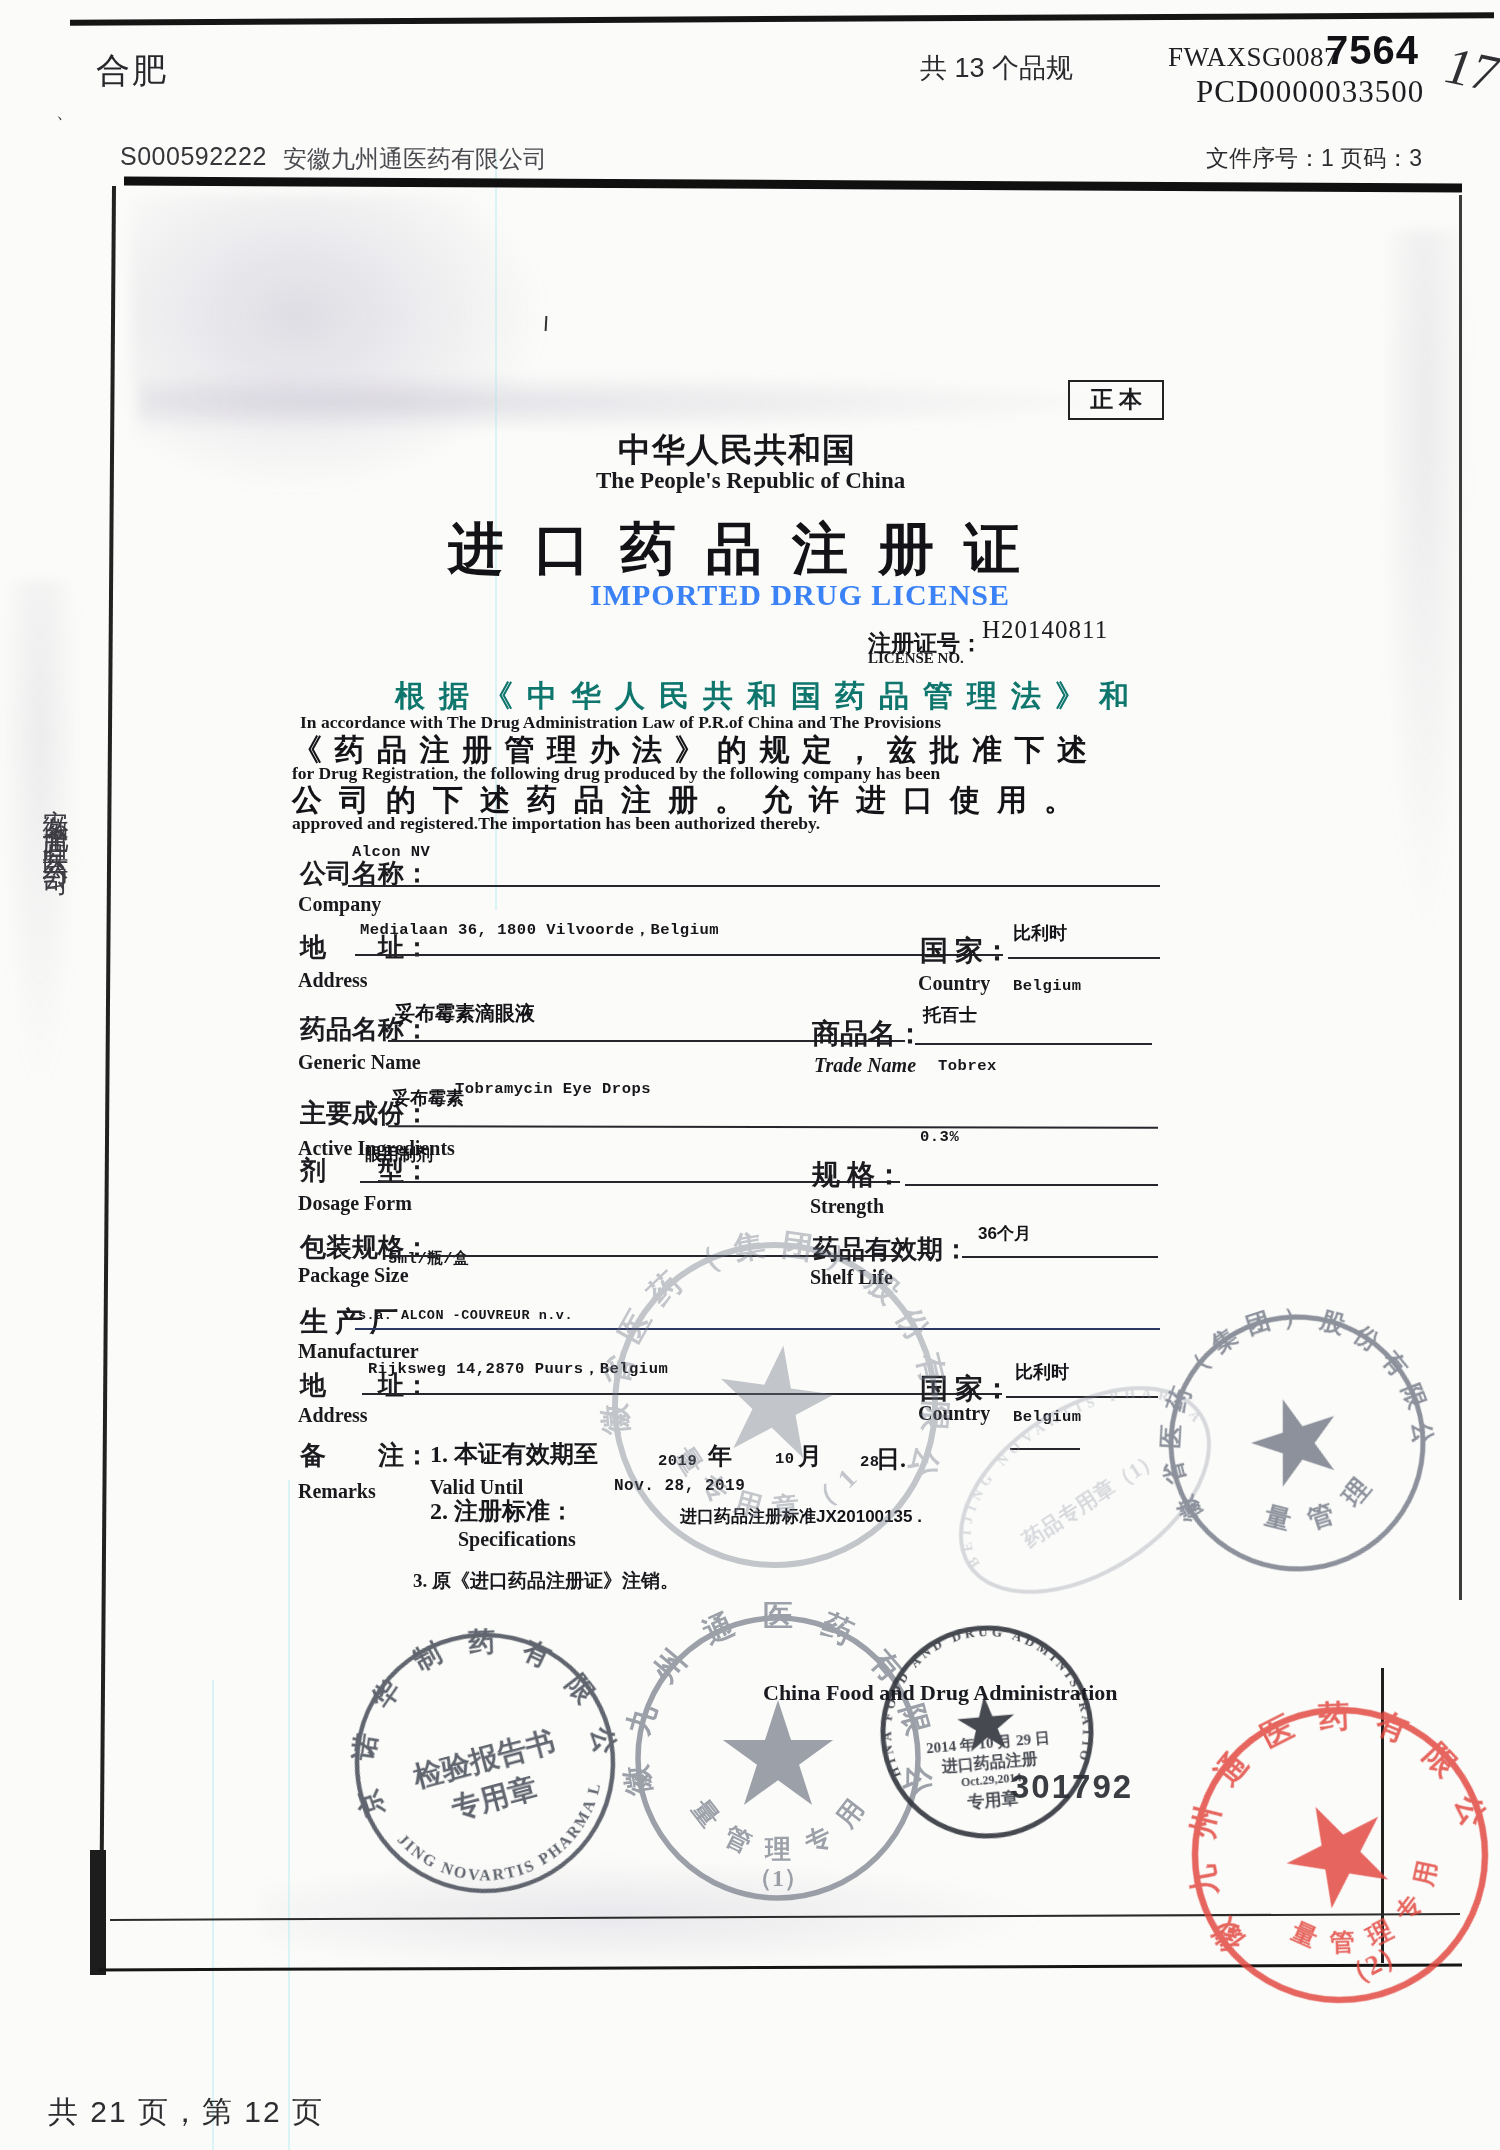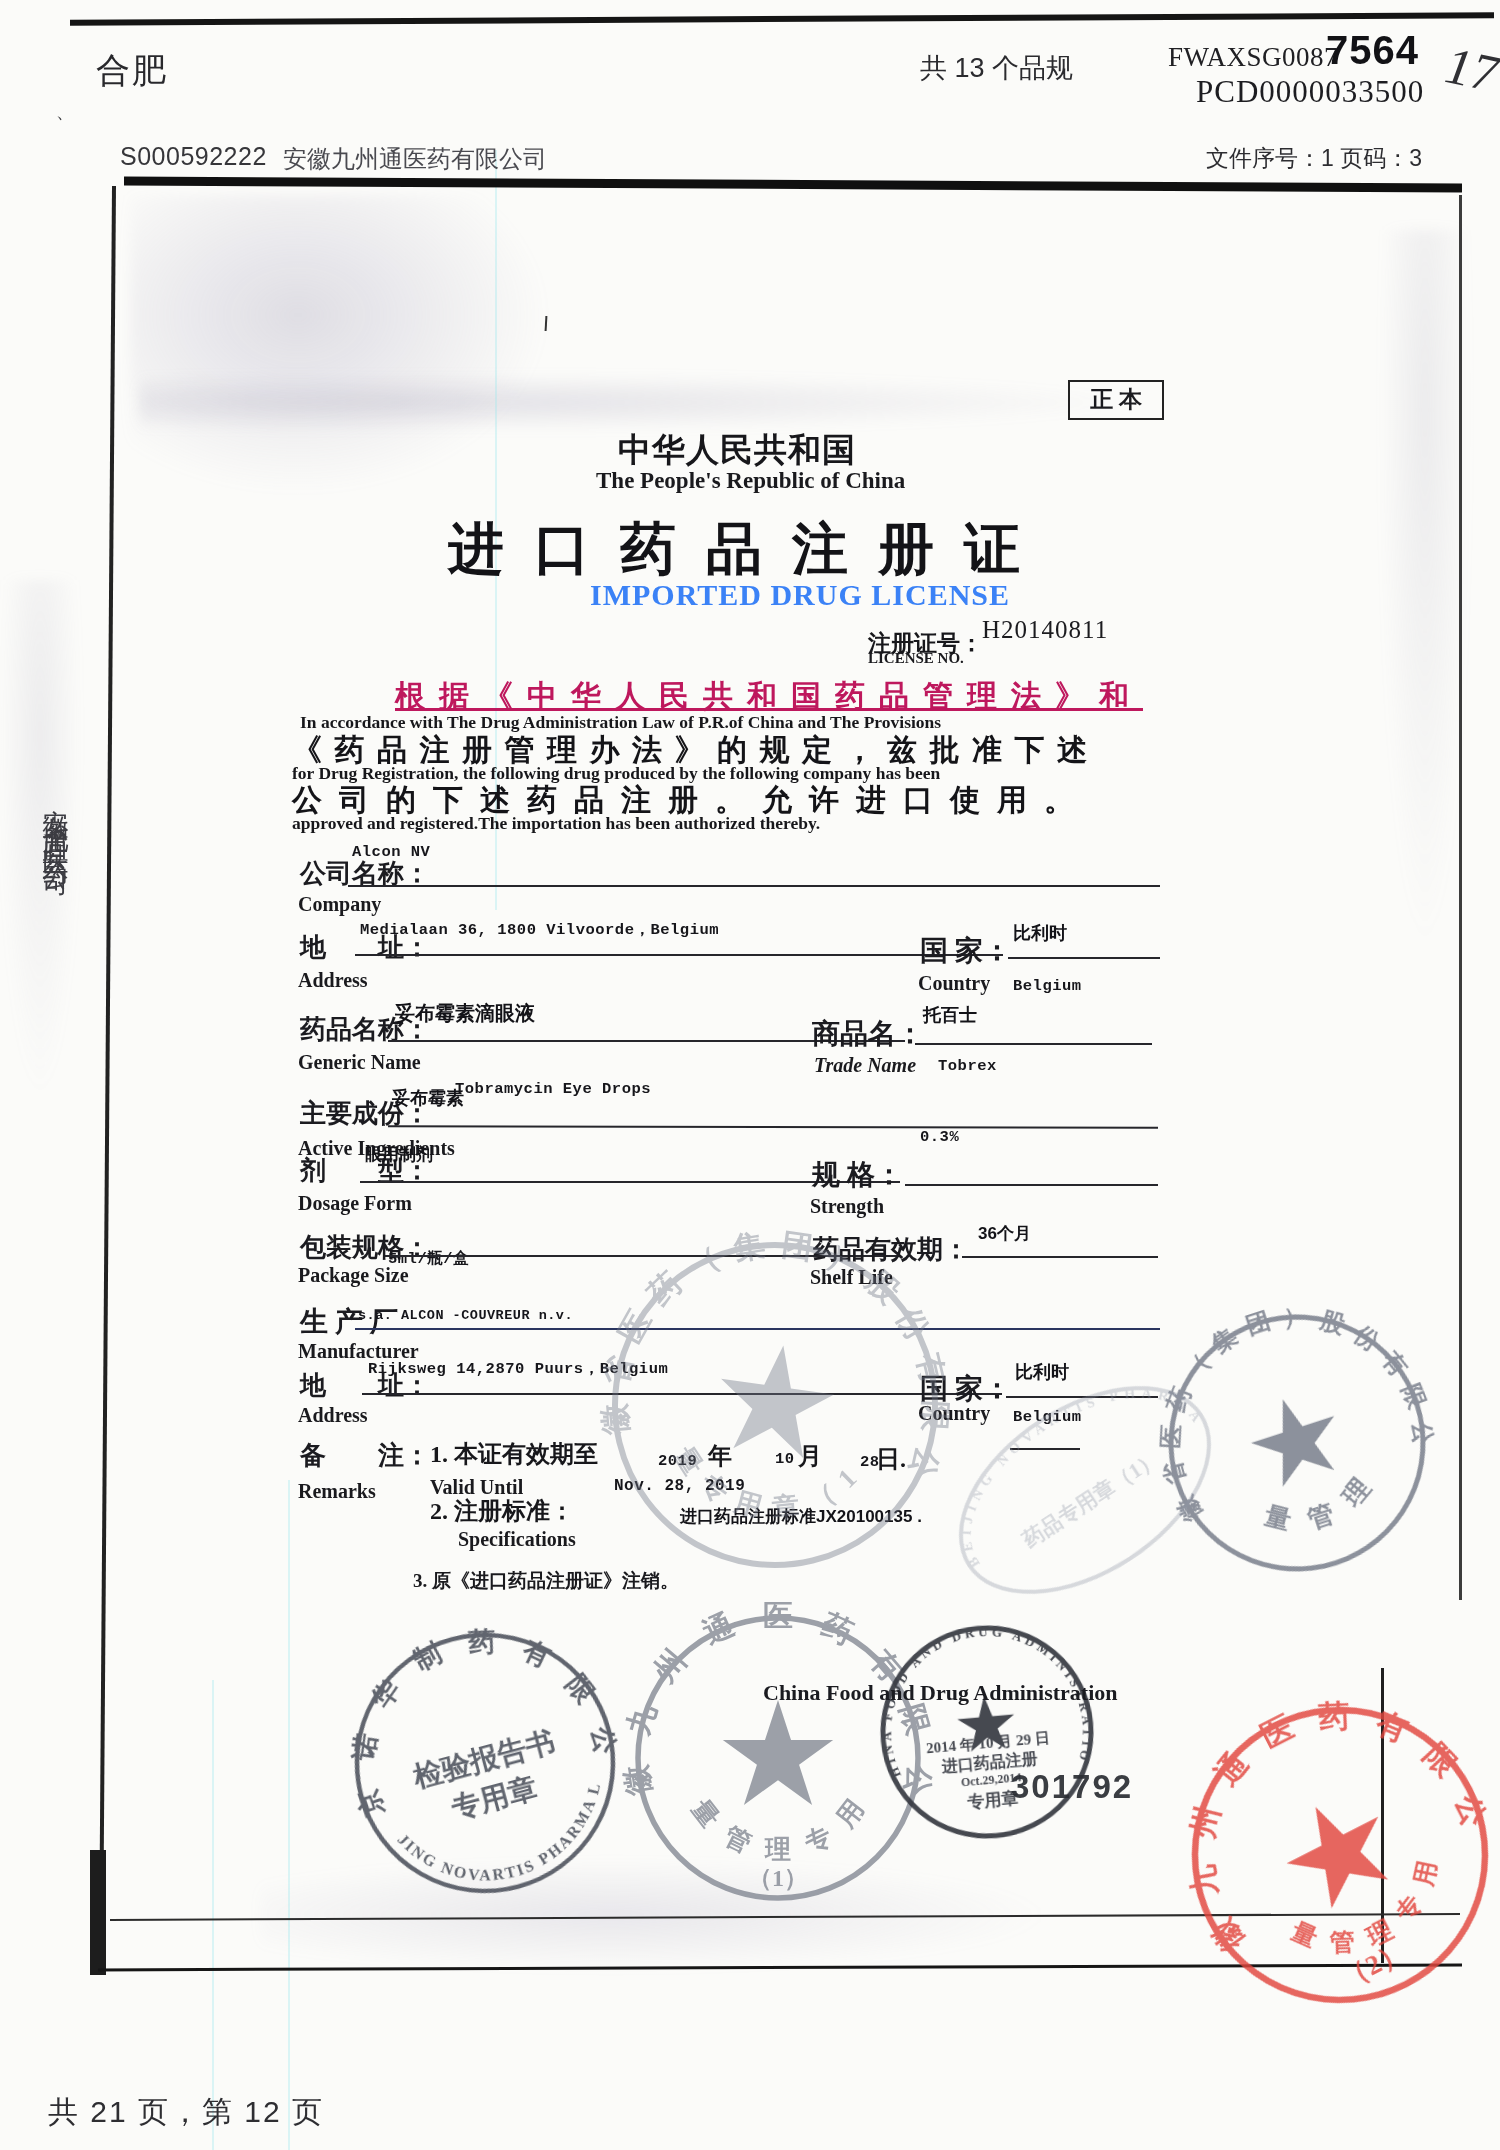--- a/index.html
+++ b/index.html
@@ -68,21 +68,21 @@
     <span>正  本</span>
   </div>
   <div class="ab serif" style="left:618px;top:428px;font-size:33px;font-weight:bold;letter-spacing:1px;color:#17171b;">中华人民共和国</div>
   <div class="ab serif" style="left:596px;top:468px;font-size:23px;font-weight:bold;color:#1a1a1e;">The People's Republic of China</div>
   <div class="ab serif" style="left:448px;top:512px;font-size:56px;font-weight:bold;letter-spacing:30px;color:#131317;">进口药品注册证</div>
   <div class="ab serif" style="left:590px;top:578px;font-size:30px;font-weight:bold;letter-spacing:1px;color:#3b82f6;">IMPORTED DRUG LICENSE</div>
   <div class="ab serif" style="left:868px;top:628px;font-size:23px;font-weight:bold;color:#17171b;">注册证号：</div>
   <div class="ab serif" style="left:982px;top:616px;font-size:25px;color:#1b1b1f;letter-spacing:1px;">H20140811</div>
   <div class="ab serif" style="left:868px;top:650px;font-size:15px;font-weight:bold;color:#1a1a1e;">LICENSE NO.</div>
 
-  <div class="ab serif" style="left:395px;top:676px;font-size:30px;font-weight:bold;letter-spacing:14px;color:#be185d;white-space:nowrap;text-decoration:underline;">根据《中华人民共和国药品管理法》和</div>
+  <div class="ab serif" style="left:395px;top:676px;font-size:30px;font-weight:bold;letter-spacing:14px;color:#0f766e;white-space:nowrap;">根据《中华人民共和国药品管理法》和</div>
   <div class="ab serif" style="left:300px;top:712px;font-size:17.5px;font-weight:bold;color:#17171b;white-space:nowrap;">In accordance with The Drug Administration Law of P.R.of China and The Provisions</div>
   <div class="ab serif" style="left:292px;top:730px;font-size:30px;font-weight:bold;letter-spacing:12.5px;color:#141418;white-space:nowrap;">《药品注册管理办法》的规定，兹批准下述</div>
   <div class="ab serif" style="left:292px;top:763px;font-size:17.5px;font-weight:bold;color:#17171b;white-space:nowrap;">for Drug Registration, the following drug produced by the following company has been</div>
   <div class="ab serif" style="left:292px;top:780px;font-size:30px;font-weight:bold;letter-spacing:17px;color:#141418;white-space:nowrap;">公司的下述药品注册。允许进口使用。</div>
   <div class="ab serif" style="left:292px;top:813px;font-size:17.5px;font-weight:bold;color:#17171b;white-space:nowrap;">approved and registered.The importation has been authorized thereby.</div>
 
   <div class="ab lbl" style="left:300px;top:856px;">公司名称：</div>
   <div class="ab val" style="left:352px;top:843px;">Alcon NV</div>
   <div class="ab fline" style="left:348px;top:885px;width:812px;"></div>
   <div class="ab en" style="left:298px;top:893px;">Company</div>

